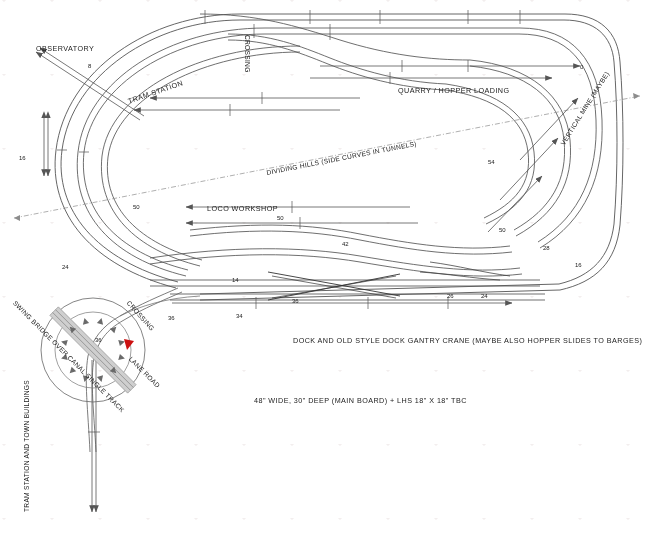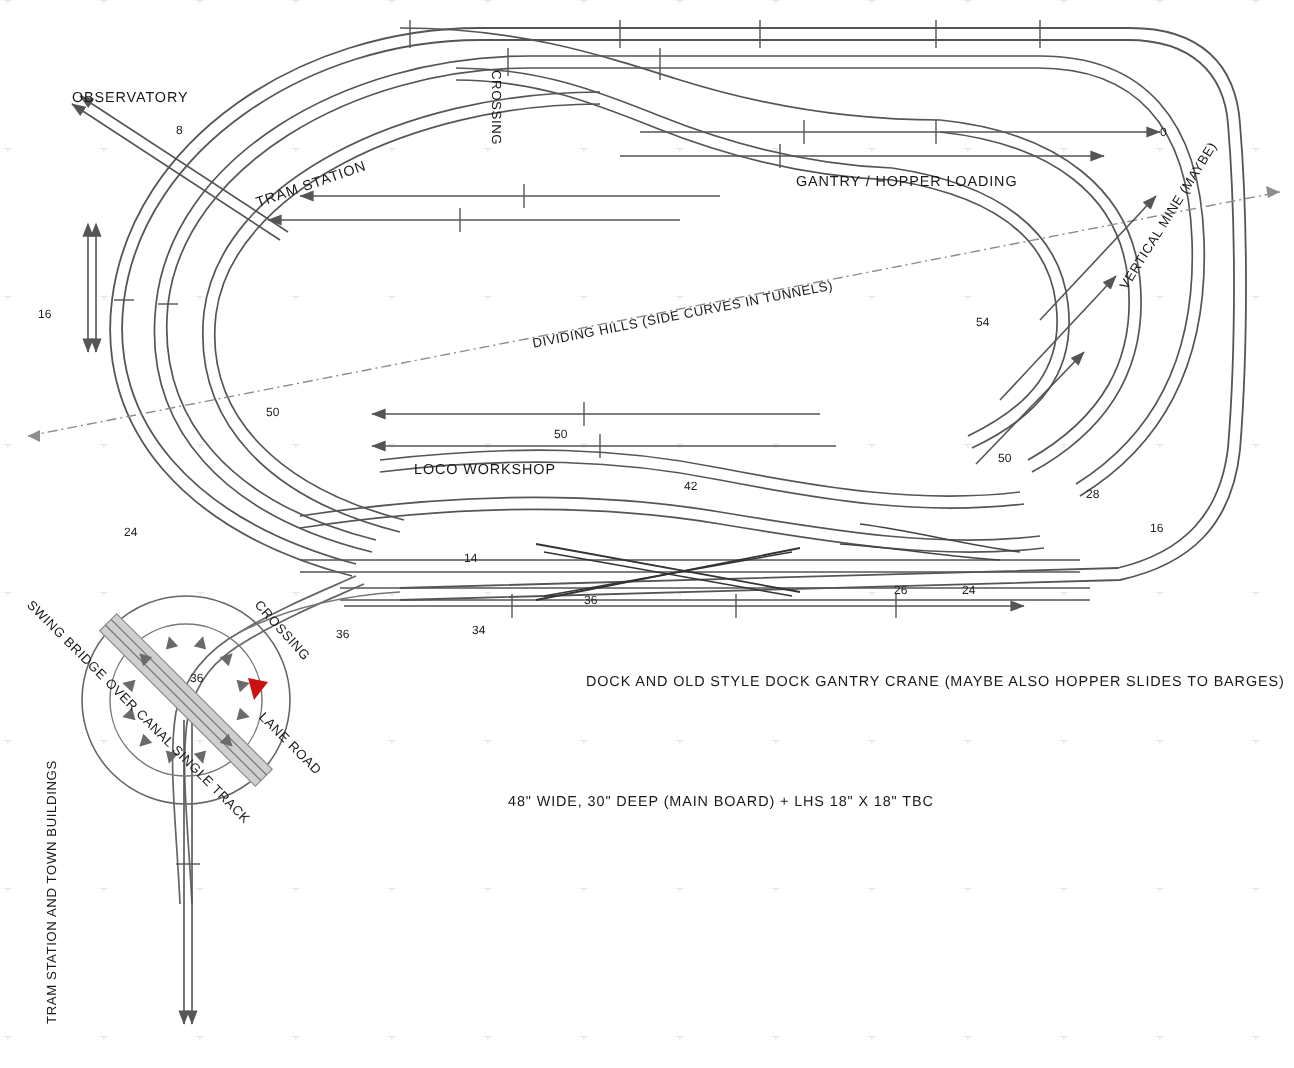--- a/index.html
+++ b/index.html
@@ -231,27 +231,27 @@
     </g>
 
   </svg>
 
   <div class="lbl" style="left:36px;top:45px;">OBSERVATORY</div>
 
   <div class="lbl" style="left:127px;top:98px;transform:rotate(-19deg);">TRAM STATION</div>
 
   <div class="lbl sm" style="left:250px;top:35px;transform:rotate(90deg);">CROSSING</div>
 
-  <div class="lbl" style="left:398px;top:87px;">GANTRY / HOPPER LOADING</div>
+  <div class="lbl" style="left:398px;top:87px;">QUARRY / HOPPER LOADING</div>
 
   <div class="lbl sm" style="left:560px;top:143px;transform:rotate(-58deg);">VERTICAL MINE (MAYBE)</div>
 
   <div class="lbl sm" style="left:266px;top:170px;transform:rotate(-11deg);">DIVIDING HILLS (SIDE CURVES IN TUNNELS)</div>
 
-  <div class="lbl" style="left:207px;top:231px;">LOCO WORKSHOP</div>
+  <div class="lbl" style="left:207px;top:205px;">LOCO WORKSHOP</div>
 
   <div class="lbl sm" style="left:16px;top:300px;transform:rotate(45deg);">SWING BRIDGE OVER CANAL SINGLE TRACK</div>
 
   <div class="lbl sm" style="left:132px;top:356px;transform:rotate(45deg);">LANE ROAD</div>
 
   <div class="lbl sm" style="left:130px;top:300px;transform:rotate(48deg);">CROSSING</div>
 
   <div class="lbl" style="left:293px;top:337px;">DOCK AND OLD STYLE DOCK GANTRY CRANE (MAYBE ALSO HOPPER SLIDES TO BARGES)</div>
 
   <div class="lbl" style="left:254px;top:397px;">48" WIDE, 30" DEEP (MAIN BOARD) + LHS 18" X 18" TBC</div>

